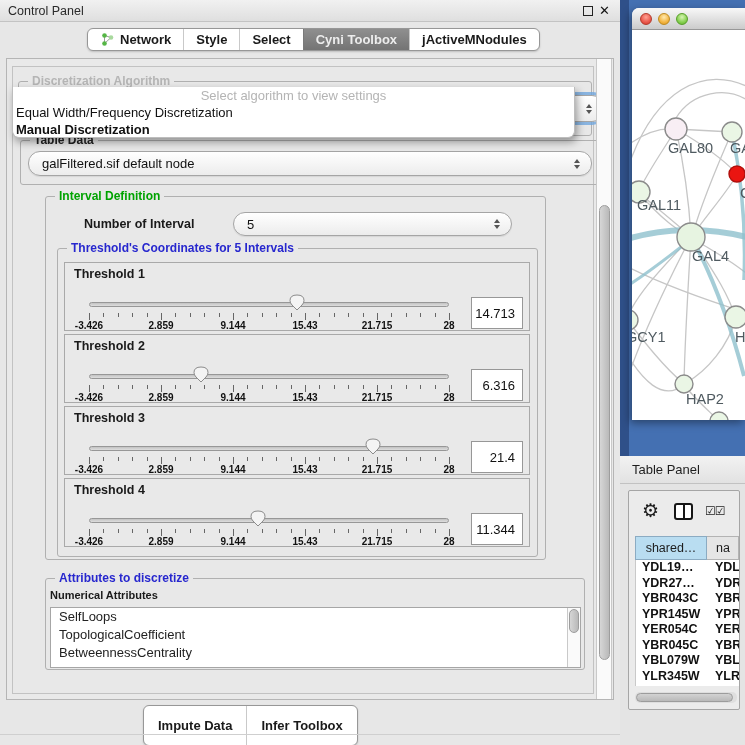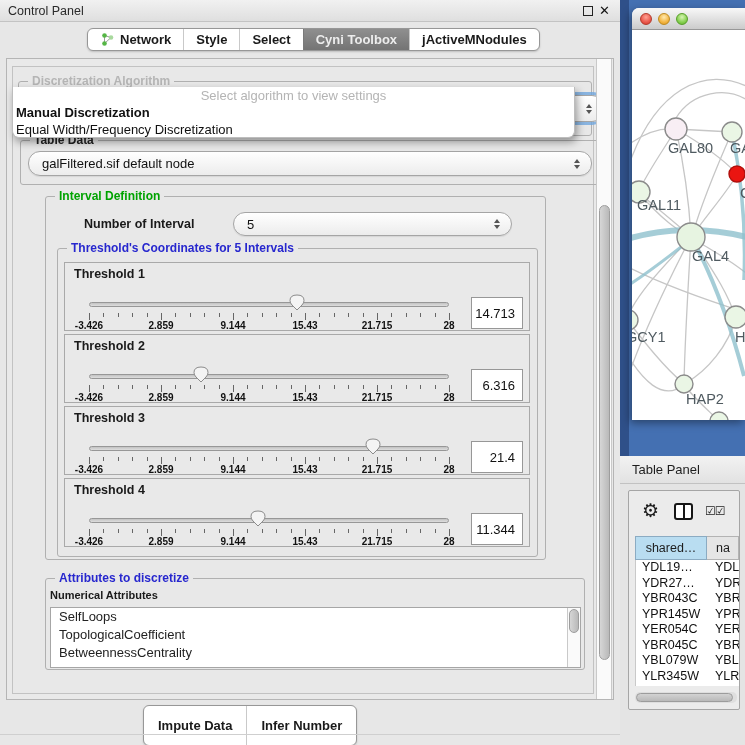--- a/index.html
+++ b/index.html
@@ -118,21 +118,21 @@
   #tp-colicon{left:45px;top:12px;width:19px;height:17px;border:2px solid #161616;border-radius:3px;background:#fff;}
   #tp-colicon i{position:absolute;left:6.5px;top:0;width:2px;height:13px;background:#161616;}
   #tp-checks{left:76px;top:13px;font-size:12px;color:#222;letter-spacing:-1px;white-space:nowrap;}
   #tp-table{left:6px;top:45px;width:104px;overflow:hidden;}
   #tp-header{display:flex;height:24px;}
   .th1{width:72px;background:var(--hdrblue);border:1px solid #8babc2;font-size:12.5px;color:#1d1d1d;
        display:flex;align-items:center;justify-content:center;overflow:hidden;white-space:nowrap;}
   .th2{flex:1;background:#e5e5e5;border:1px solid #b3b3b3;border-left:none;font-size:12.5px;color:#1d1d1d;
        display:flex;align-items:center;padding-left:9px;overflow:hidden;white-space:nowrap;}
   #tp-rows{height:126px;overflow:hidden;background:#fff;border-left:1px solid #c9c9c9;}
-  .tp-row{display:flex;height:15.5px;line-height:15.5px;font-size:12.5px;color:#111;white-space:nowrap;}
+  .tp-row{display:flex;height:15.5px;line-height:15.5px;font-size:12.5px;color:#111;white-space:nowrap;font-weight:bold;}
   .tp-row .c1{width:72px;padding-left:6px;overflow:hidden;}
   .tp-row .c2{flex:1;padding-left:7px;overflow:hidden;}
   #tp-hscroll{left:6px;top:201px;width:102px;height:11px;background:#dedede;border-radius:5px;}
   #tp-hthumb{left:1px;top:1px;width:97px;height:9px;background:linear-gradient(#d2d2d2,#b9b9b9);
              border:1px solid #9c9c9c;border-radius:5px;}
 
   .neticon{display:inline-flex;width:15px;height:15px;}
 </style>
 </head>
 <body>
@@ -182,22 +182,22 @@
     <div class="combo focus" id="algo-combo" style="left:26px;top:95px;width:578px;height:27px;">
       <span class="stepper">
           <i class="up"></i>
           <i class="dn"></i>
         </span>
     </div>
 
     <div class="abs" id="popup">
       <div class="popup-hint">Select algorithm to view settings</div>
       <div id="popup-items">
+          <div class="popup-item">Equal Width/Frequency Discretization</div>
           <div class="popup-item bold">Manual Discretization</div>
-          <div class="popup-item">Equal Width/Frequency Discretization</div>
         </div>
     </div>
 
     <div class="abs groupbox" id="tabledata-group">
       <span class="grouplabel">Table Data</span>
     </div>
     <div class="combo" style="left:28px;top:151px;width:564px;height:25px;">
       <span>galFiltered.sif default node</span>
       <span class="stepper">
           <i class="up"></i>
@@ -428,21 +428,21 @@
 
     <div class="sbtrack abs" id="v-scrollbar">
       <div class="sbthumb" id="v-sb-thumb"></div>
     </div>
 
     <div class="abs segwrap" id="bottom-tabs">
         <div class="seg">
           <span>Impute Data</span>
         </div>
         <div class="seg">
-          <span>Infer Number</span>
+          <span>Infer Toolbox</span>
         </div>
       </div>
     <div class="abs" id="panel-bottom-line"></div>
   </div>
 
   <div class="abs" id="desktop"></div>
   <div class="abs" id="desktop-strip"></div>
 
   <div class="abs" id="net-window">
     <div class="abs" id="net-titlebar">

